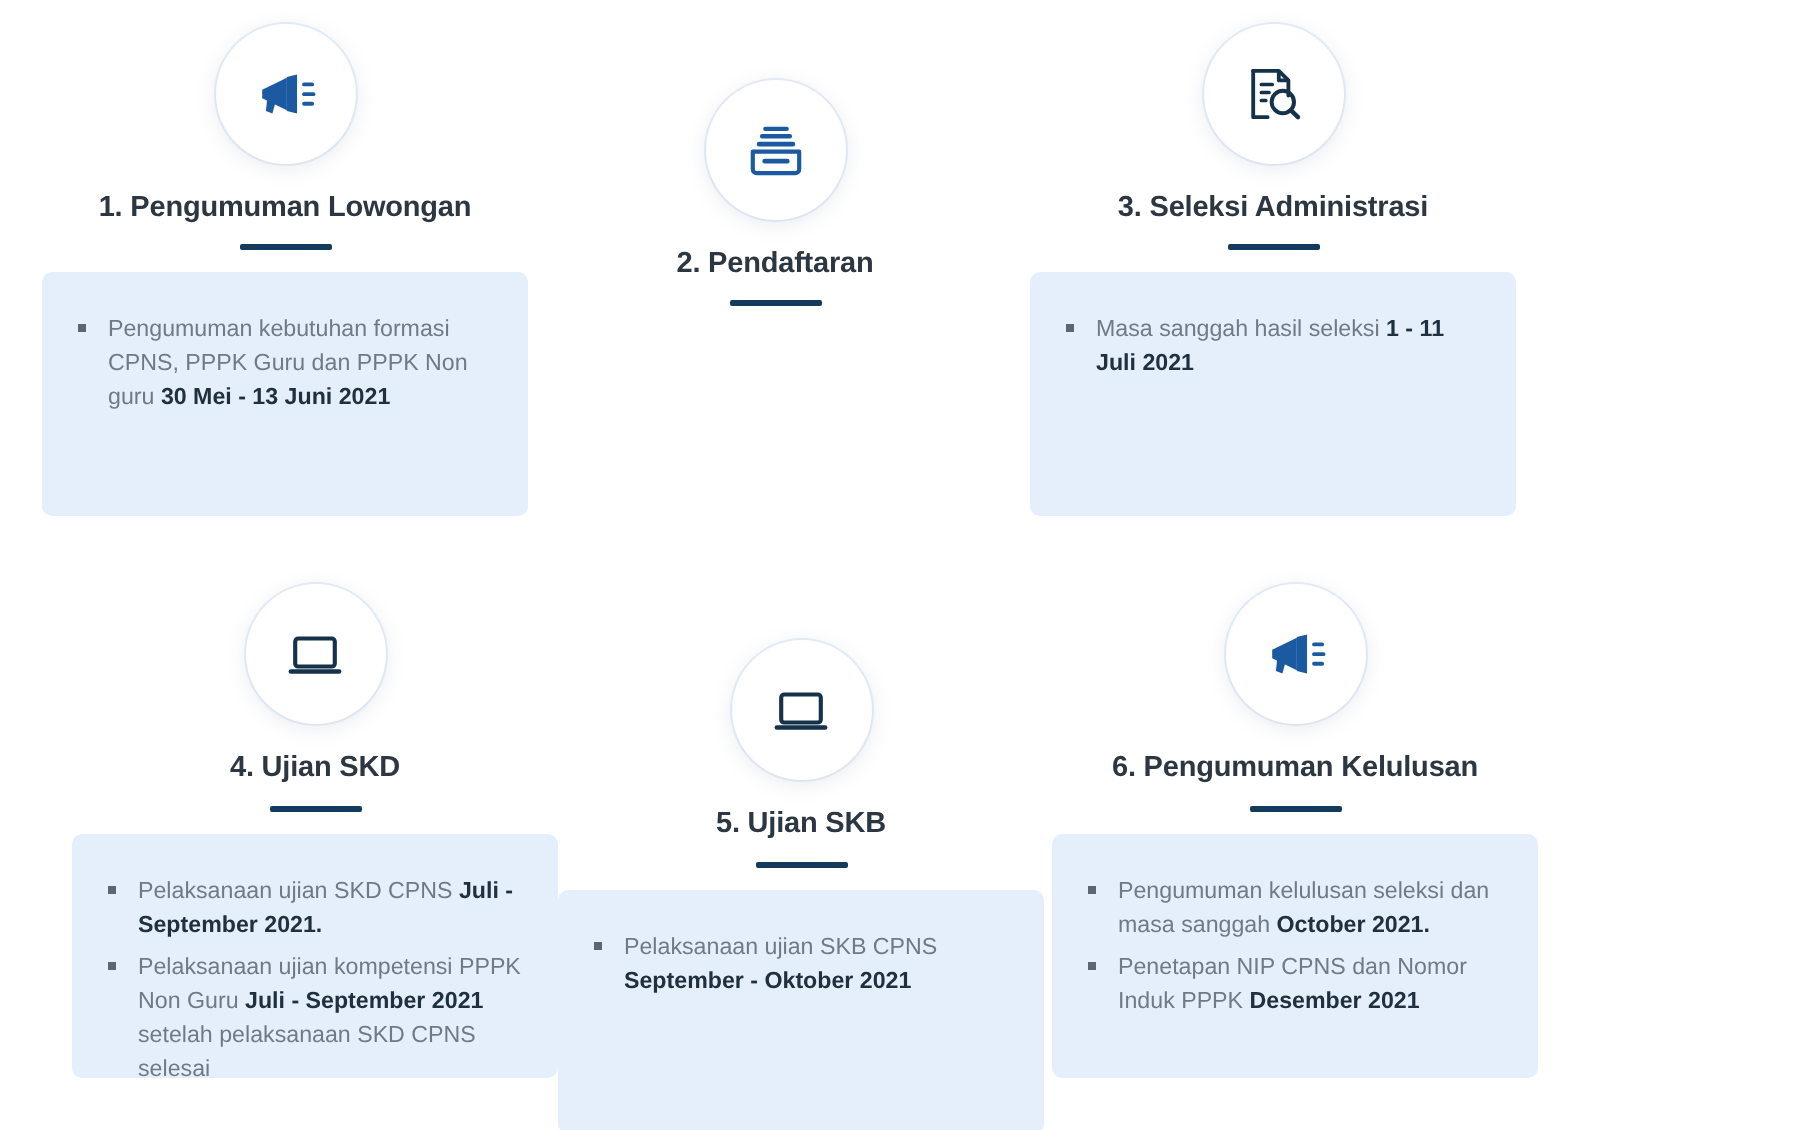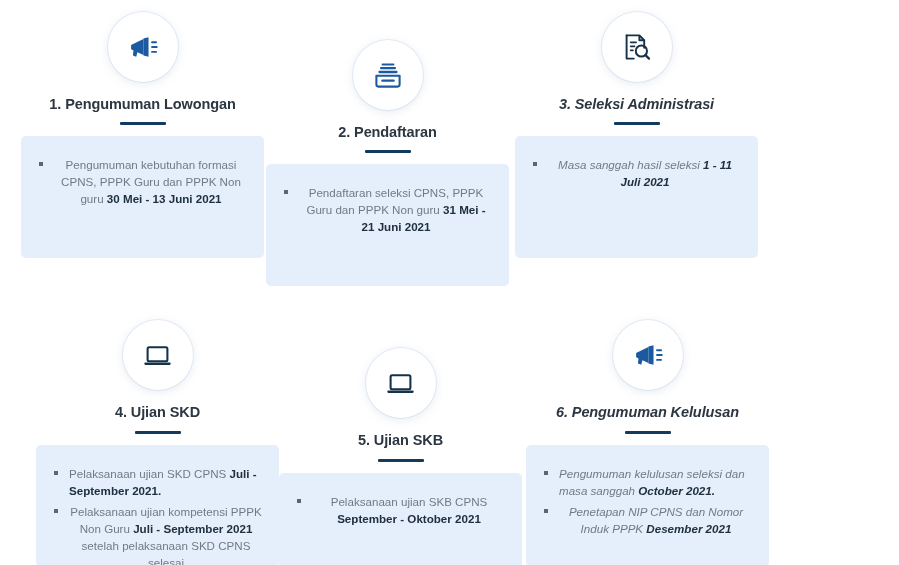--- a/index.html
+++ b/index.html
@@ -26,21 +26,21 @@
 
   .card {
     width: 285px;
     display: flex;
     flex-direction: column;
     align-items: center;
   }
 
   .card.col-1 { margin-left: 20px; }
   .card.col-2 { margin-left: 0px; margin-top: 28px; }
-  .card.col-3 { margin-left: 4px; font-style: italic; }
+  .card.col-3 { margin-left: 4px; }
 
   
   .icon-circle {
     width: 70px;
     height: 70px;
     border-radius: 50%;
     background: #ffffff;
     box-shadow: 0 2px 10px rgba(120, 140, 170, 0.18),
                 0 0 0 1px rgba(230, 238, 248, 0.9);
     display: flex;
@@ -85,21 +85,21 @@
   }
 
   .bullet {
     position: relative;
     padding-left: 17px;
     font-size: 11.6px;
     line-height: 1.47;
     color: #707a84;
     margin-bottom: 4px;
   }
-  .bullet:last-child { margin-bottom: 0; text-align: center; }
+  .bullet:last-child { margin-bottom: 0; }
 
   .bullet::before {
     content: "";
     position: absolute;
     left: 2px;
     top: 6px;
     width: 4px;
     height: 4px;
     background: #5c6670;
   }
@@ -145,25 +145,20 @@
               <rect x="12" y="5.5" width="16" height="2.6" rx="1.2" fill="#1b5aa0"></rect>
               <rect x="10" y="10" width="20" height="2.8" rx="1.3" fill="#1b5aa0"></rect>
               <rect x="8" y="14.8" width="24" height="3" rx="1.4" fill="#1b5aa0"></rect>
               <path d="M5.5 21 h29 a0 0 0 0 1 0 0 v11 a2.5 2.5 0 0 1 -2.5 2.5 h-24 a2.5 2.5 0 0 1 -2.5 -2.5 Z" fill="none" stroke="#1b5aa0" stroke-width="2.6" stroke-linejoin="round"></path>
               <rect x="11.5" y="25.5" width="17" height="3" rx="1.4" fill="#1b5aa0"></rect>
             </svg>
           </span>
         </div>
         <div class="card-title">2. Pendaftaran</div>
         <div class="title-rule"></div>
-        <div class="content-box">
-          <ul class="bullets">
-            <li class="bullet"><span>Pendaftaran seleksi CPNS, PPPK Guru dan PPPK Non guru </span><b>31 Mei - 21 Juni 2021</b></li>
-          </ul>
-        </div>
       </div>
     <div class="card col-3">
         <div class="icon-circle">
           <span>
             <svg width="32" height="32" viewBox="0 0 40 40" aria-hidden="true">
               <path d="M7 5.5 h16 l6 6 v9.5" fill="none" stroke="#16324a" stroke-width="2.4" stroke-linejoin="round" stroke-linecap="round"></path>
               <path d="M7 5.5 v29 h9" fill="none" stroke="#16324a" stroke-width="2.4" stroke-linejoin="round" stroke-linecap="round"></path>
               <path d="M23 5.5 v6 h6" fill="none" stroke="#16324a" stroke-width="2.4" stroke-linejoin="round"></path>
               <rect x="11" y="13" width="9" height="2.2" rx="1" fill="#16324a"></rect>
               <rect x="11" y="18" width="7" height="2.2" rx="1" fill="#16324a"></rect>

